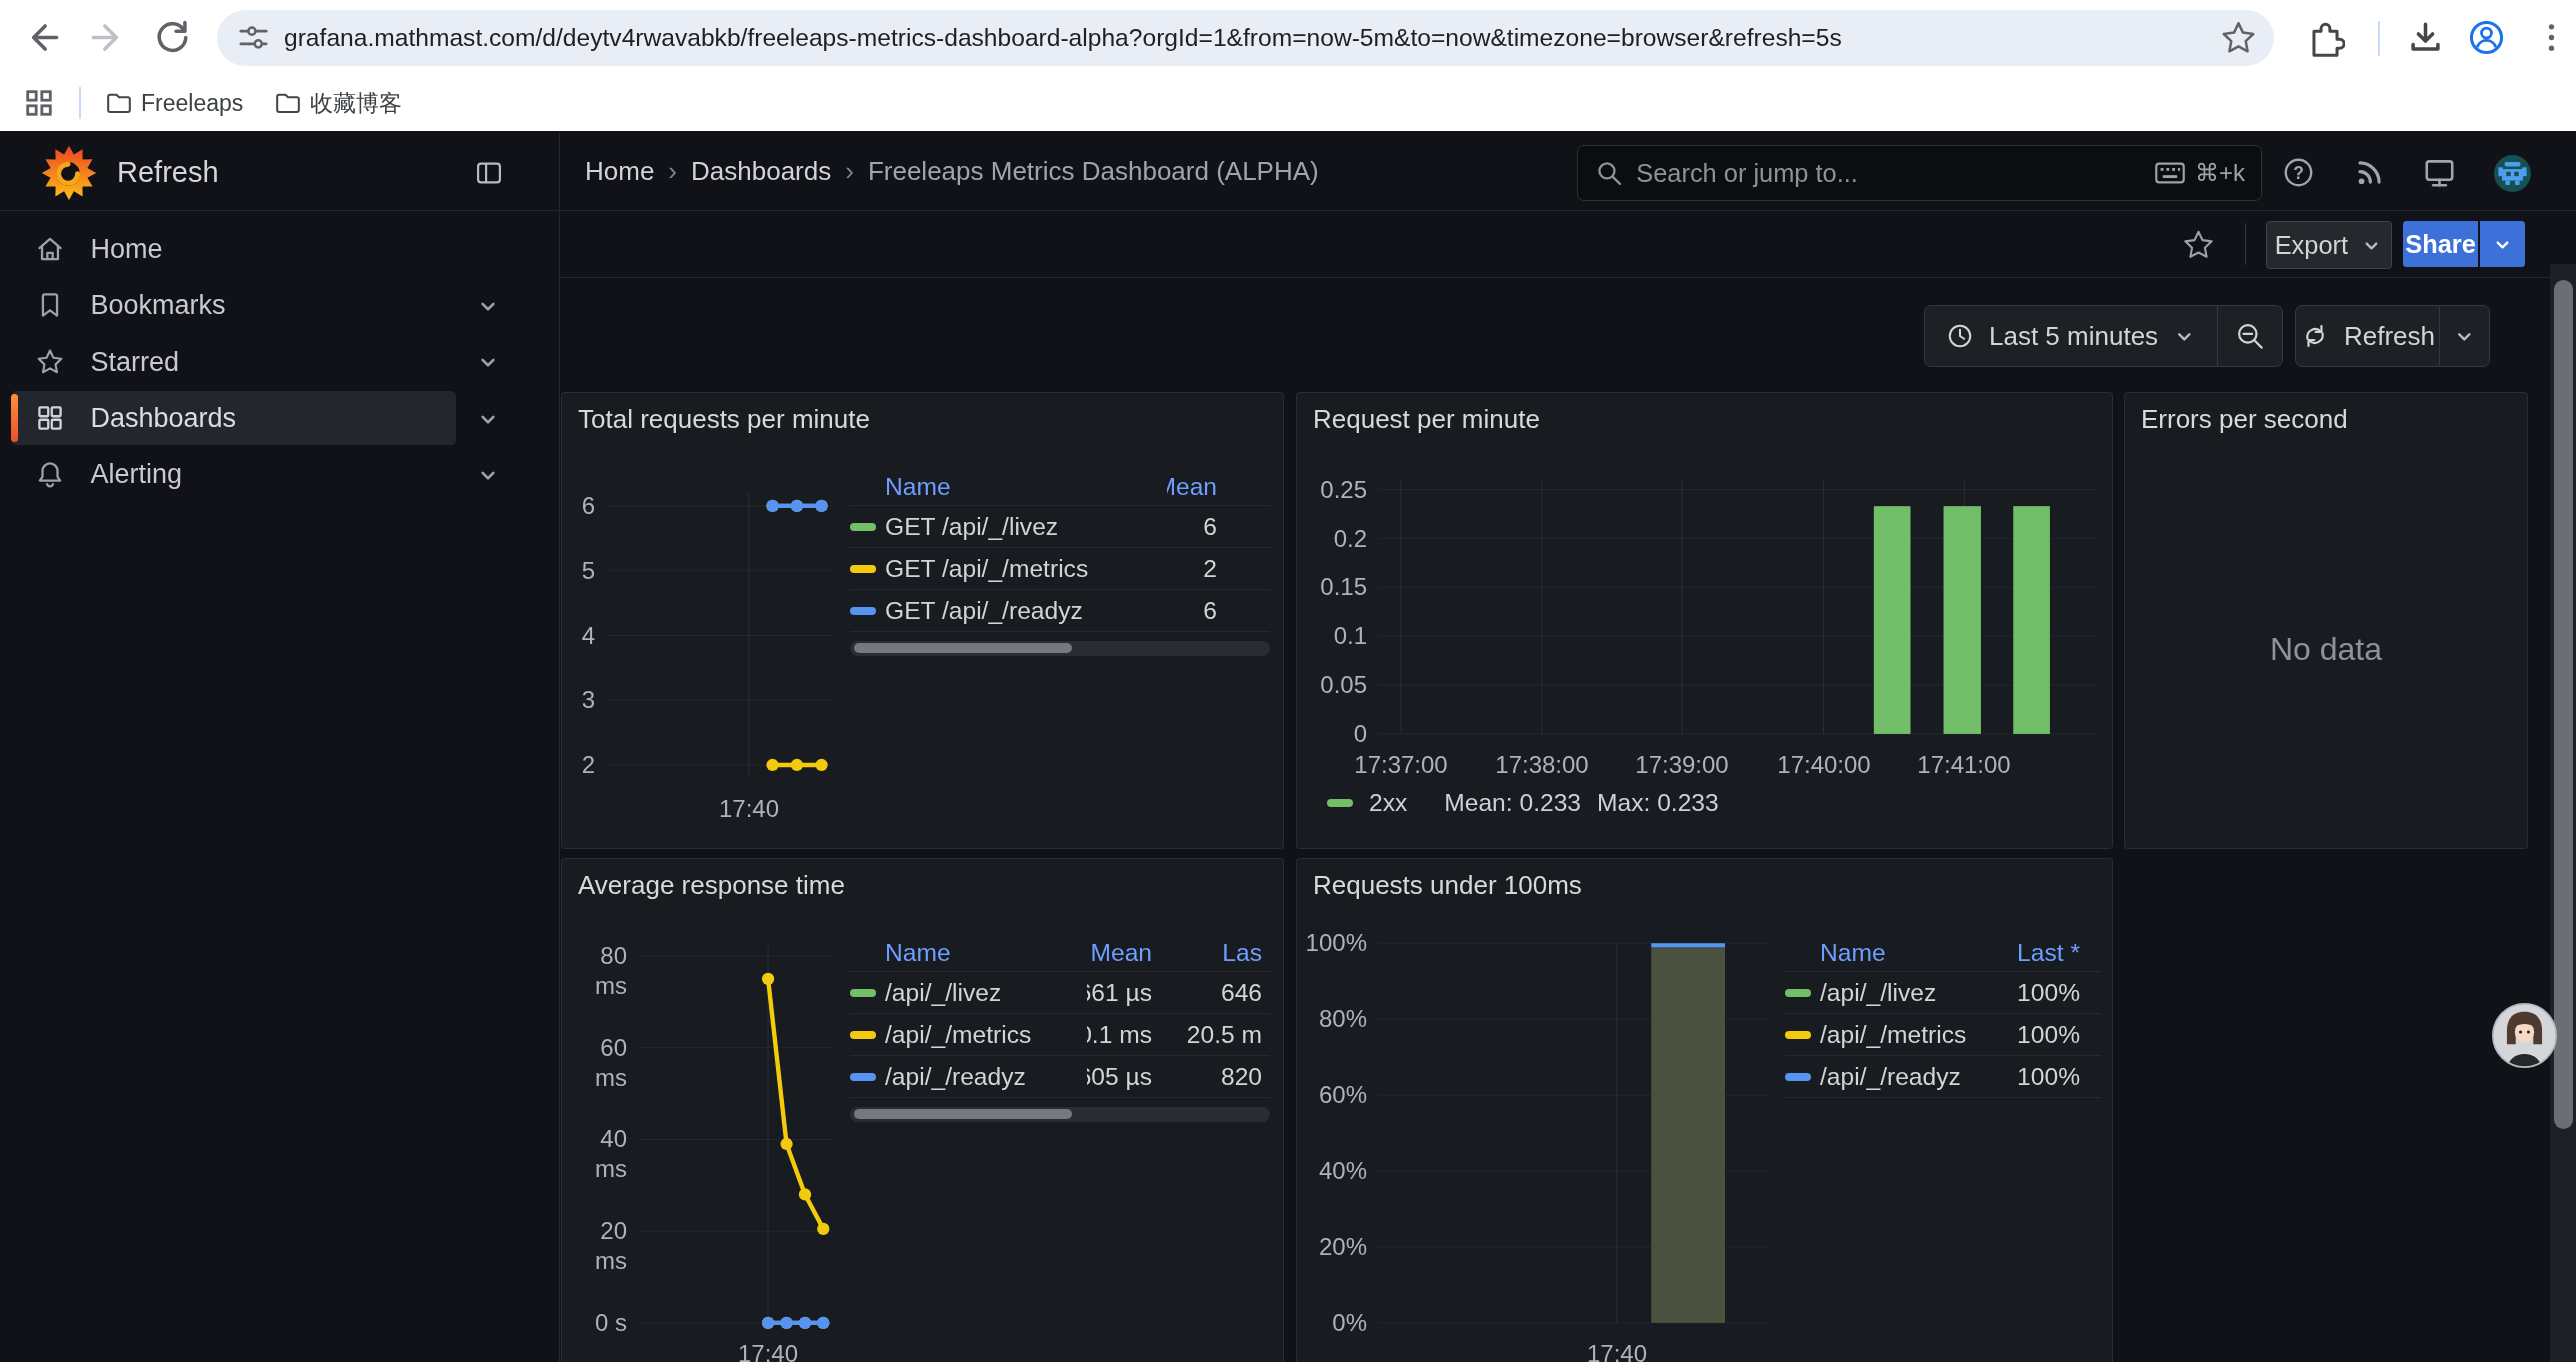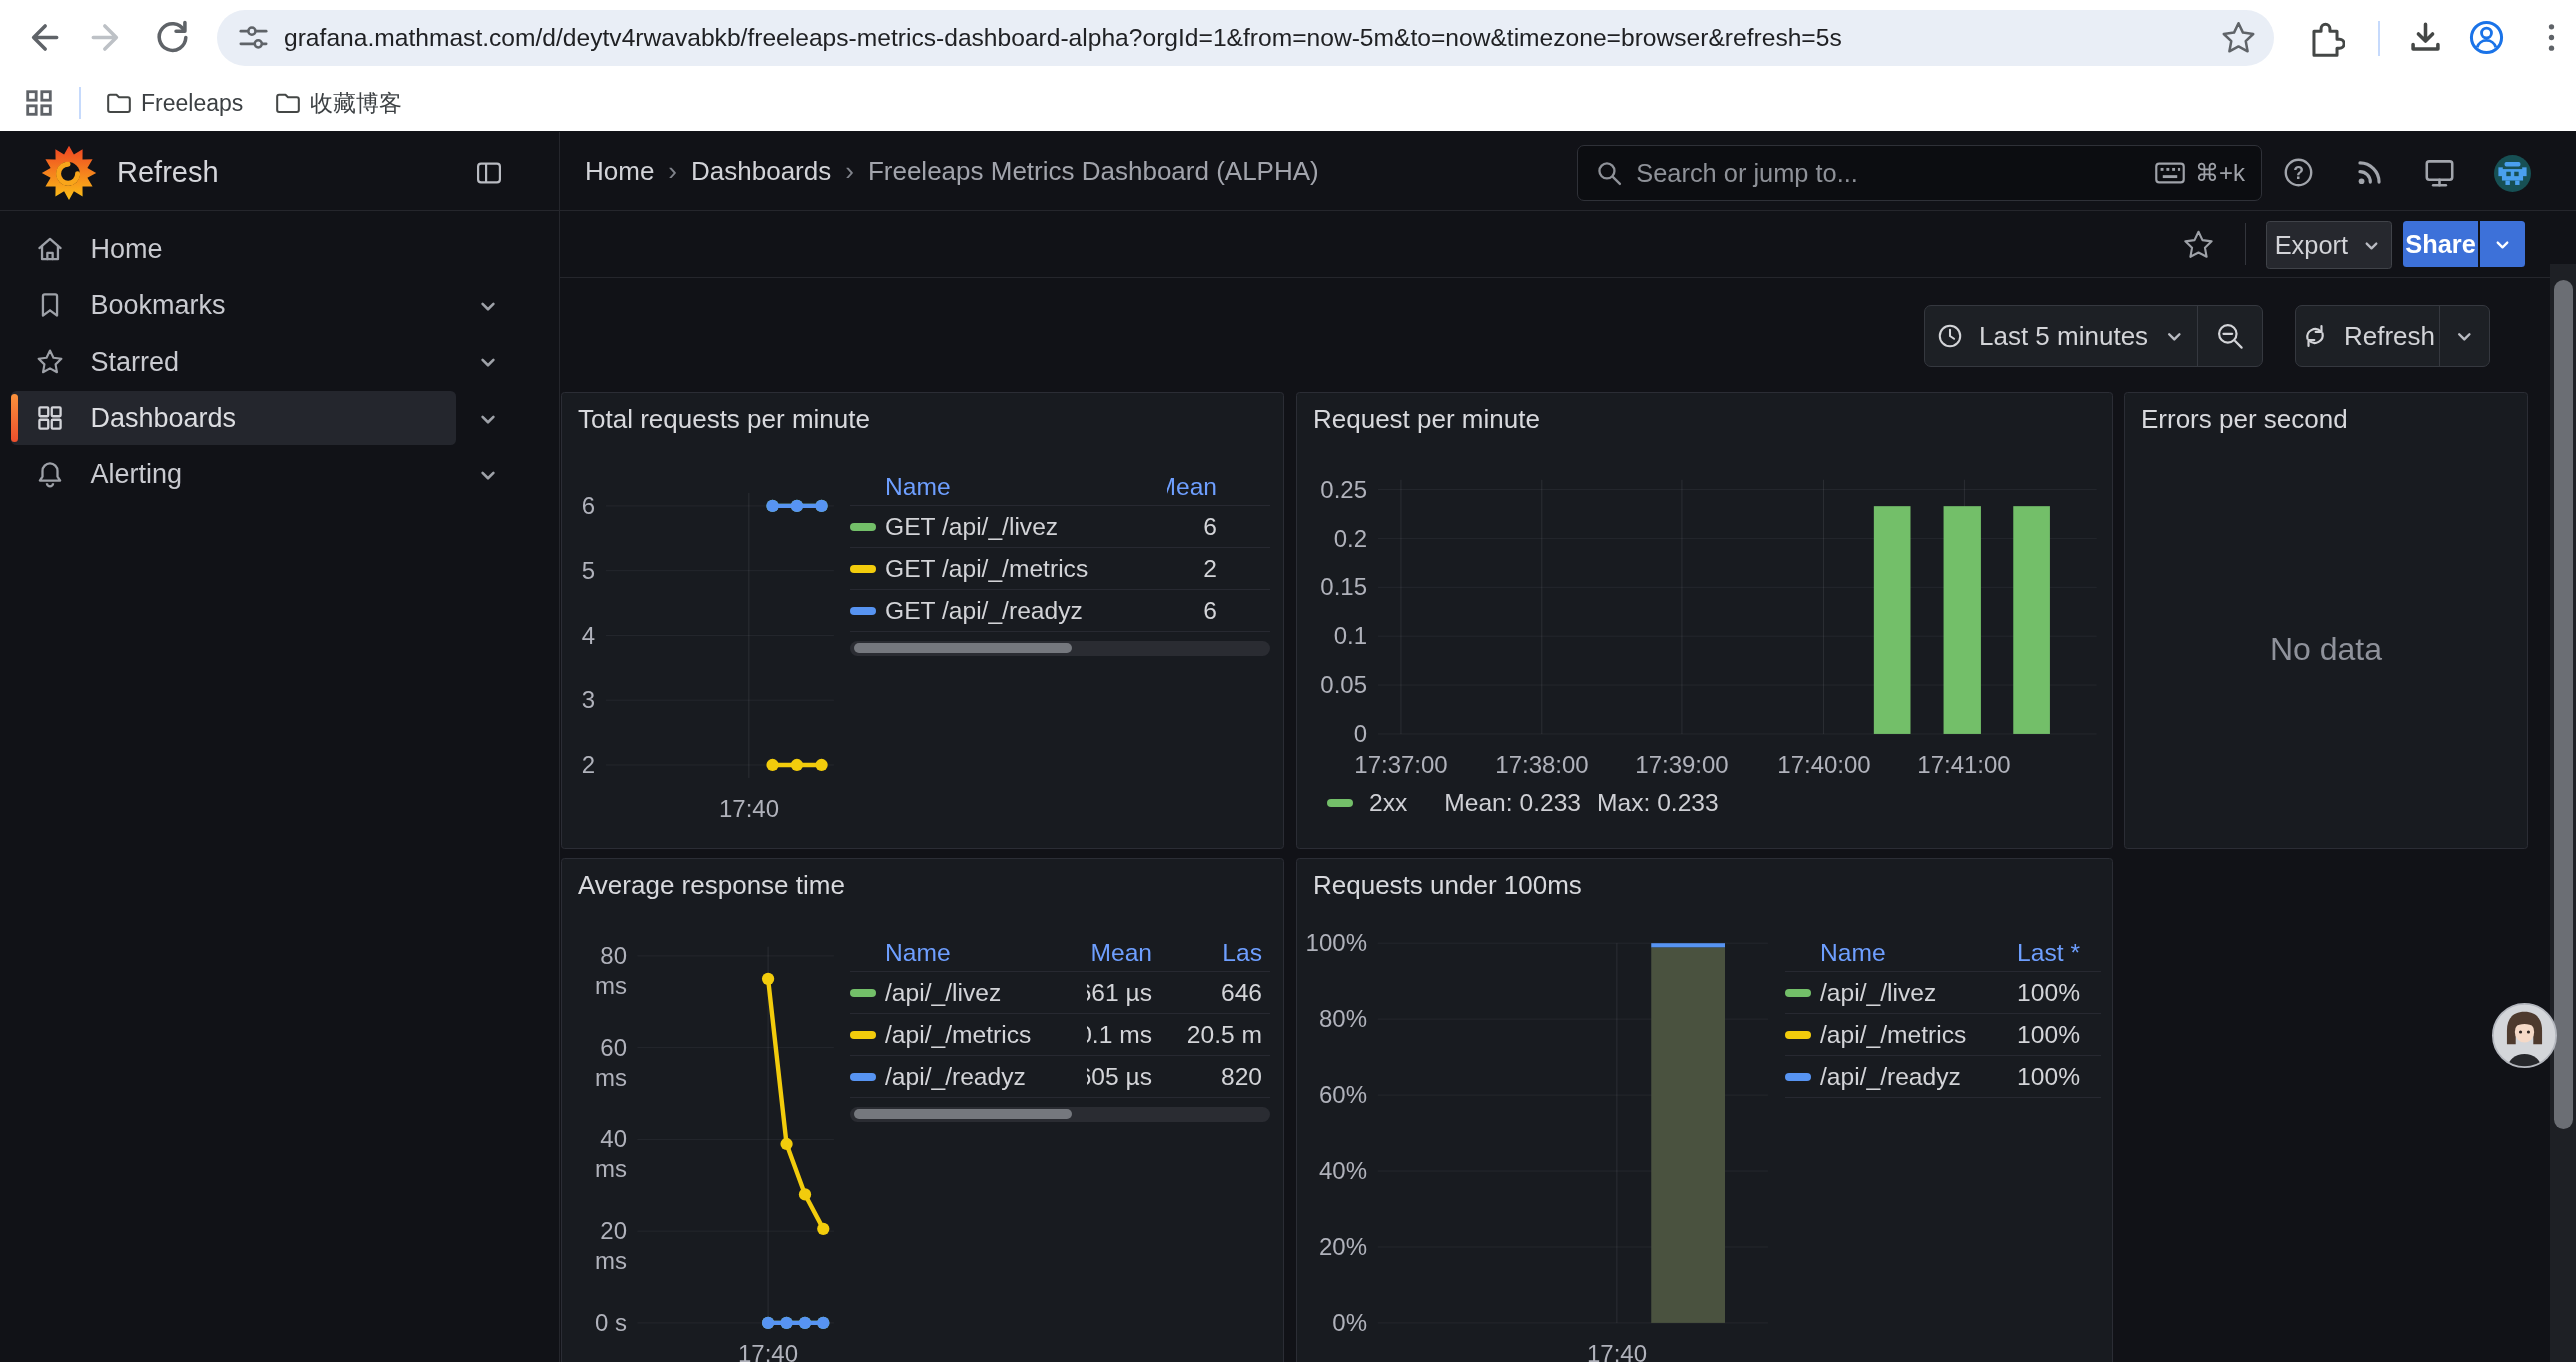--- a/index.html
+++ b/index.html
@@ -299,21 +299,21 @@
     <div class="gbtn bluebtn" style="left:2403px;top:89px;width:75px;height:46px;border-radius:3.5px 0 0 3.5px;font-weight:600">
       <span>Share</span>
     </div>
     <div class="gbtn bluebtn" style="left:2480px;top:89px;width:45px;height:46px;border-radius:0 3.5px 3.5px 0">
       <svg width="23" height="23" viewBox="0 0 24 24">
           <path d="M7 10 l5 5 5-5" stroke="#fff" stroke-width="2.4" fill="none" stroke-linecap="round" stroke-linejoin="round"></path>
         </svg>
     </div>
 
     <div class="tgroup" style="left:1924px;top:173px;height:60px">
-      <div style="display:flex;align-items:center;gap:14px;padding:0 10px">
+      <div style="display:flex;align-items:center;gap:14px;padding:0 20px">
         <svg width="30" height="30" viewBox="0 0 44 44">
           <circle cx="22" cy="22" r="15" stroke="#d3d4d8" stroke-width="3" fill="none"></circle>
           <path d="M22 13 V22 L28 26" stroke="#d3d4d8" stroke-width="3" fill="none" stroke-linecap="round"></path>
         </svg>
         <span>Last 5 minutes</span>
         <svg width="24.6" height="24.6" viewBox="0 0 24 24">
             <path d="M7 10 l5 5 5-5" stroke="#b9bbc2" stroke-width="2.4" fill="none" stroke-linecap="round" stroke-linejoin="round"></path>
           </svg>
       </div>
       <div class="tsep"></div>

